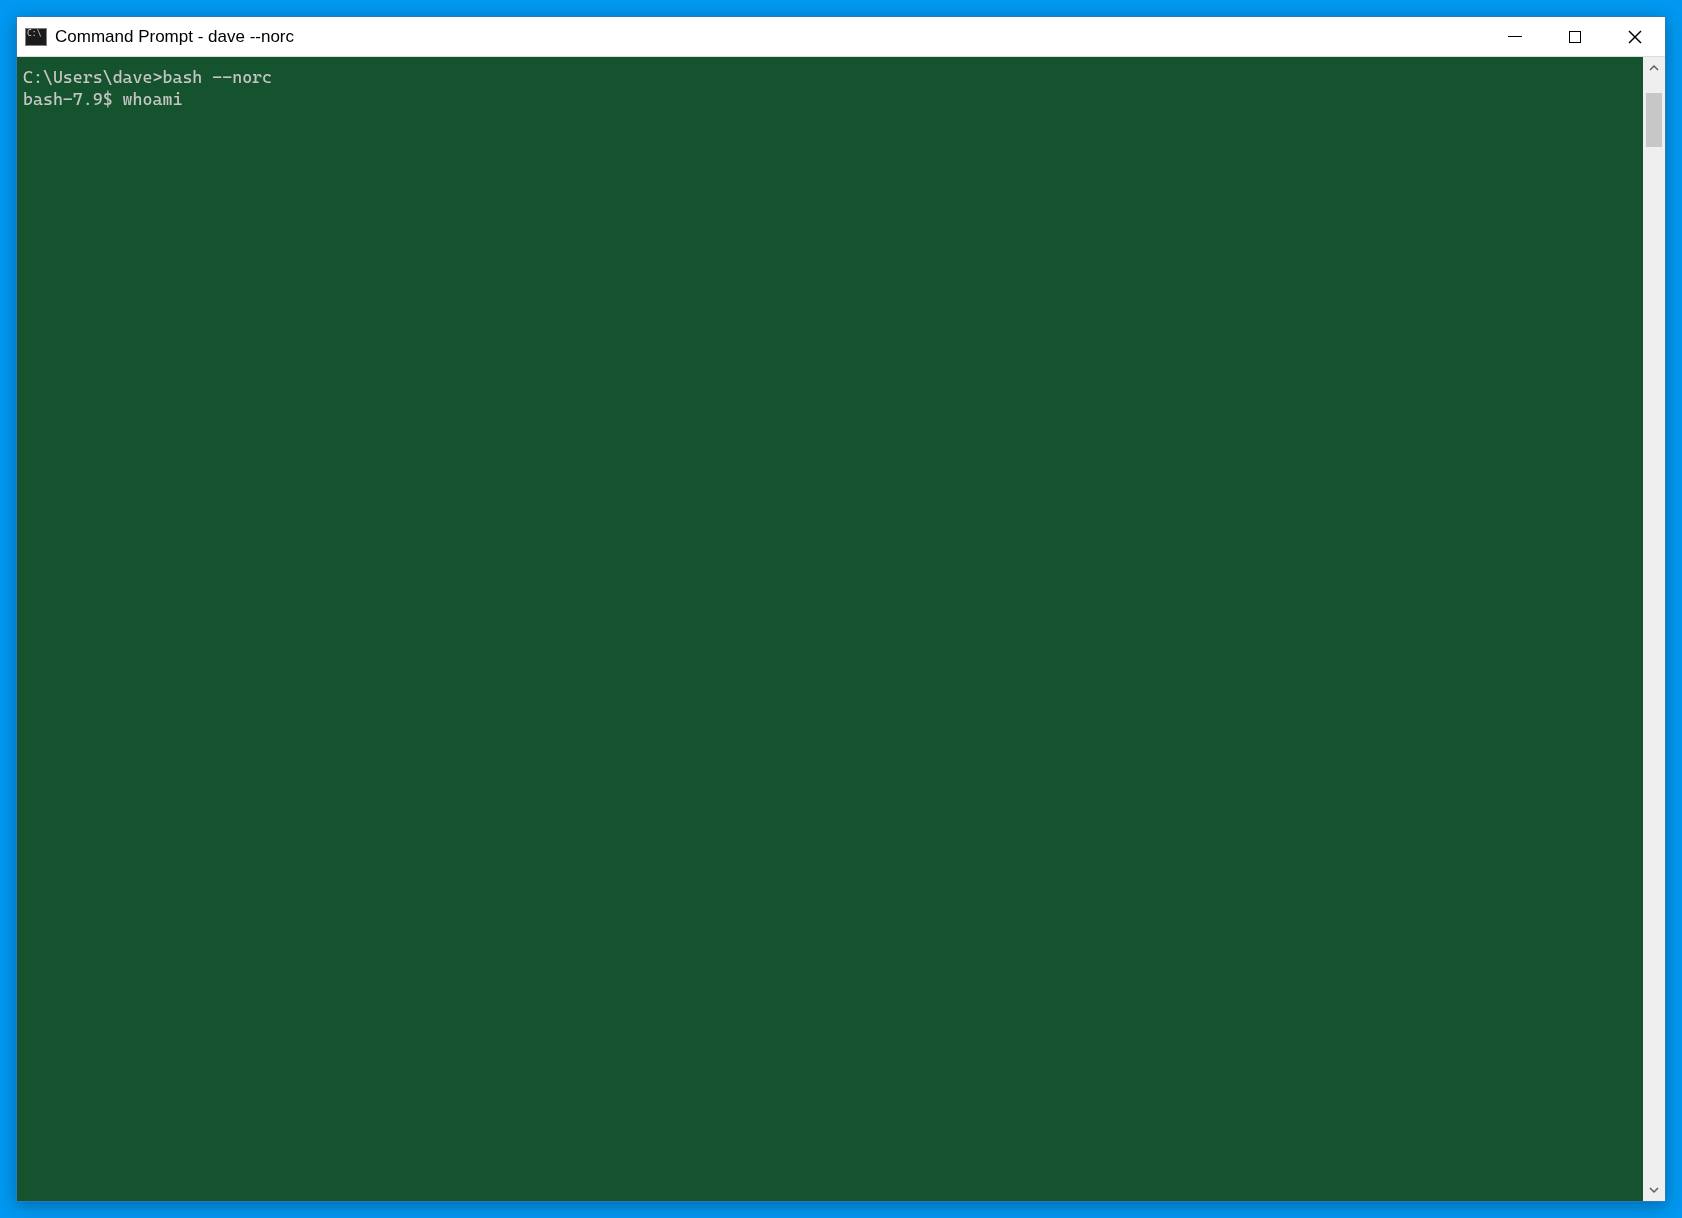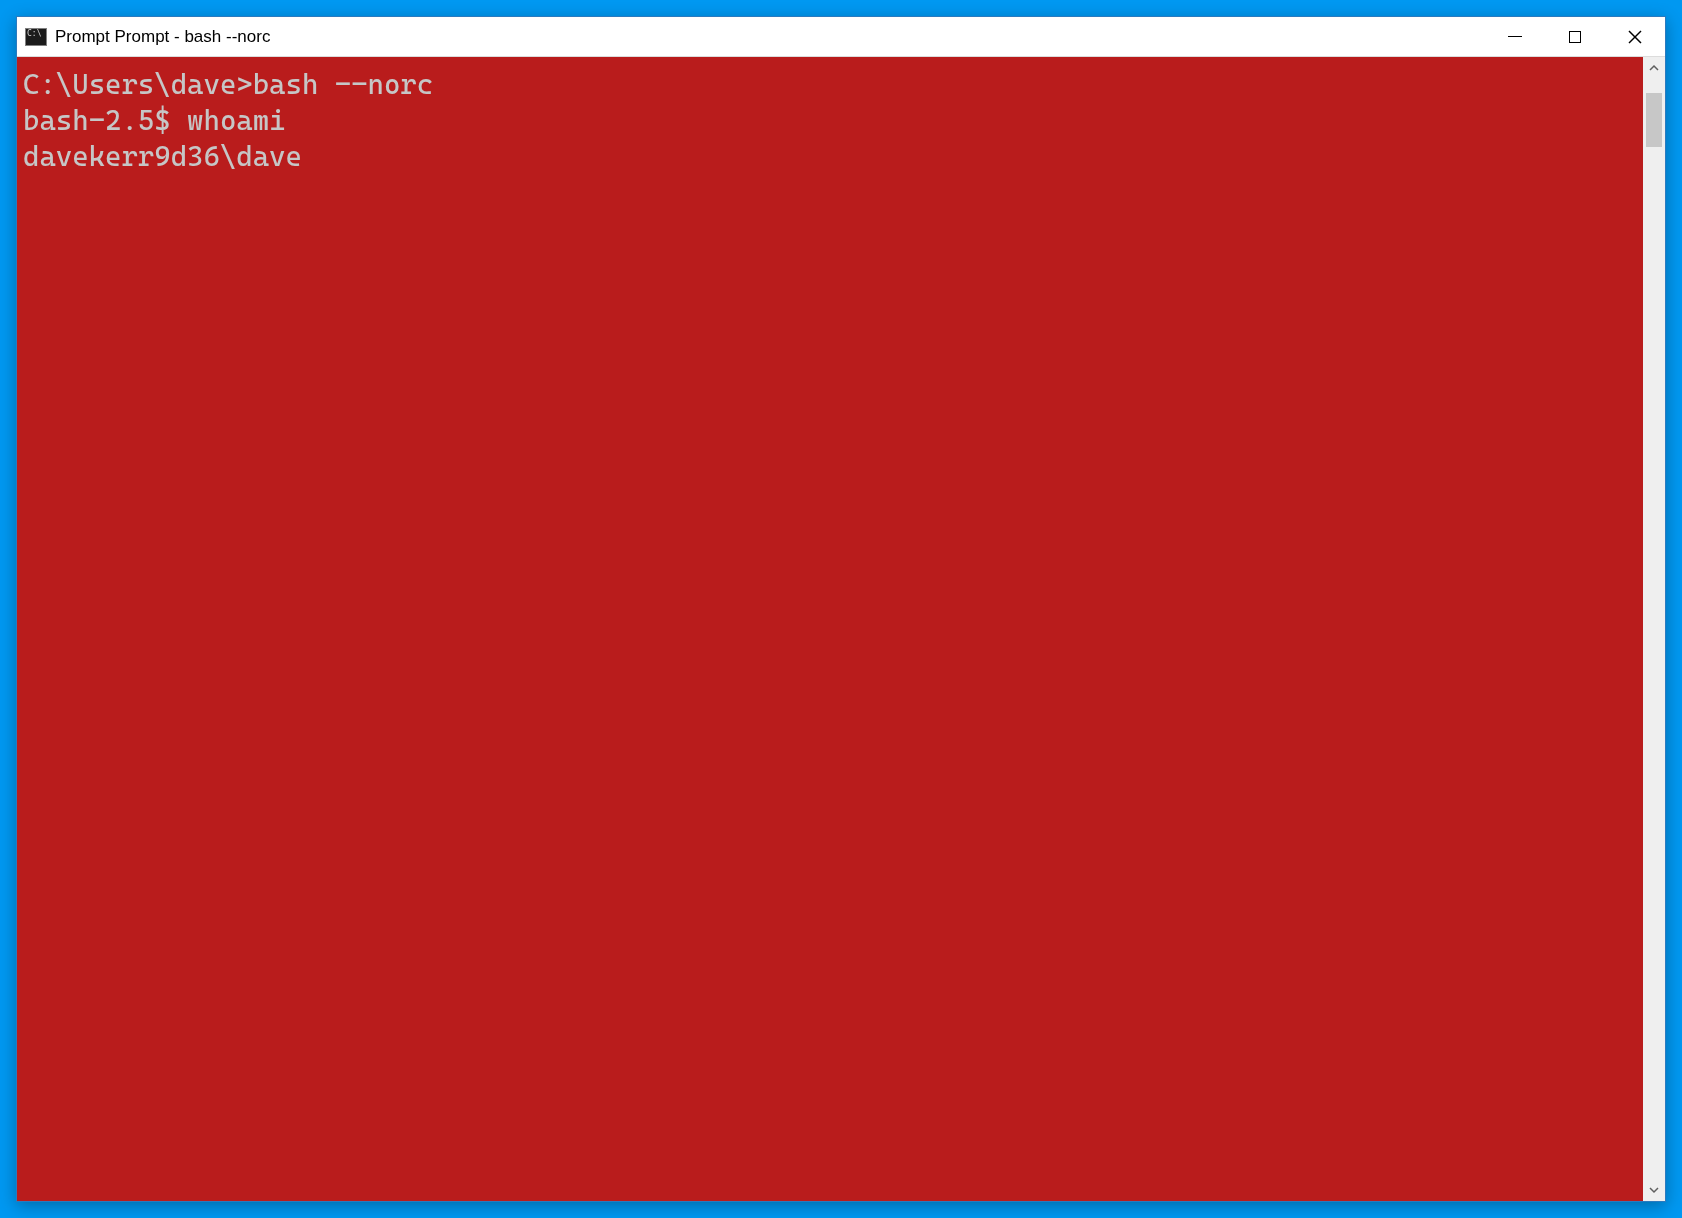--- a/index.html
+++ b/index.html
@@ -76,24 +76,24 @@
     .max-box { width:12px; height:12px; border:1.5px solid #000; }
 
     .client-area {
       flex: 1;
       display: flex;
       background: #000;
       min-height: 0;
     }
     .terminal {
       flex: 1;
-      background: #b91c1c;
+      background: #14532d;
       color: #c6c6c6;
       font-family: "Cascadia Mono","Consolas","Courier New",monospace;
-      font-size: 28px;
+      font-size: 17px;
       line-height: 1.28;
       padding: 10px 6px 6px 6px;
       white-space: pre;
       overflow: hidden;
     }
     .terminal .cursor {
       display: inline-block;
       width: 12px;
       height: 4px;
       background: #c6c6c6;
@@ -133,40 +133,40 @@
       border-radius: 0;
     }
   </style>
 </head>
 <body>
 
 <div class="window">
   <div class="titlebar">
     <div class="title-left">
       <div class="app-icon"></div>
-      <div class="title-text">Prompt Prompt - bash  --norc</div>
+      <div class="title-text">Command Prompt - dave  --norc</div>
     </div>
     <div class="win-controls">
       <button class="win-btn">
         <span class="min-line"></span>
       </button>
       <button class="win-btn">
         <span class="max-box"></span>
       </button>
       <button class="win-btn close">
         <svg viewBox="0 0 14 14">
           <line x1="1" y1="1" x2="13" y2="13" stroke="currentColor" stroke-width="1.5"></line>
           <line x1="13" y1="1" x2="1" y2="13" stroke="currentColor" stroke-width="1.5"></line>
         </svg>
       </button>
     </div>
   </div>
 
   <div class="client-area">
-    <div class="terminal"><div>C:\Users\dave&gt;bash --norc</div><div>bash-2.5$ whoami</div><div>davekerr9d36\dave</div></div>
+    <div class="terminal"><div>C:\Users\dave&gt;bash --norc</div><div>bash-7.9$ whoami</div></div>
 
     <div class="vscroll">
       <div class="arrow">
         <svg width="10" height="10" viewBox="0 0 10 10">
           <polyline points="1,7 5,3 9,7" fill="none" stroke="#5f5f5f" stroke-width="1.5"></polyline>
         </svg>
       </div>
       <div class="track">
         <div class="thumb"></div>
       </div>

